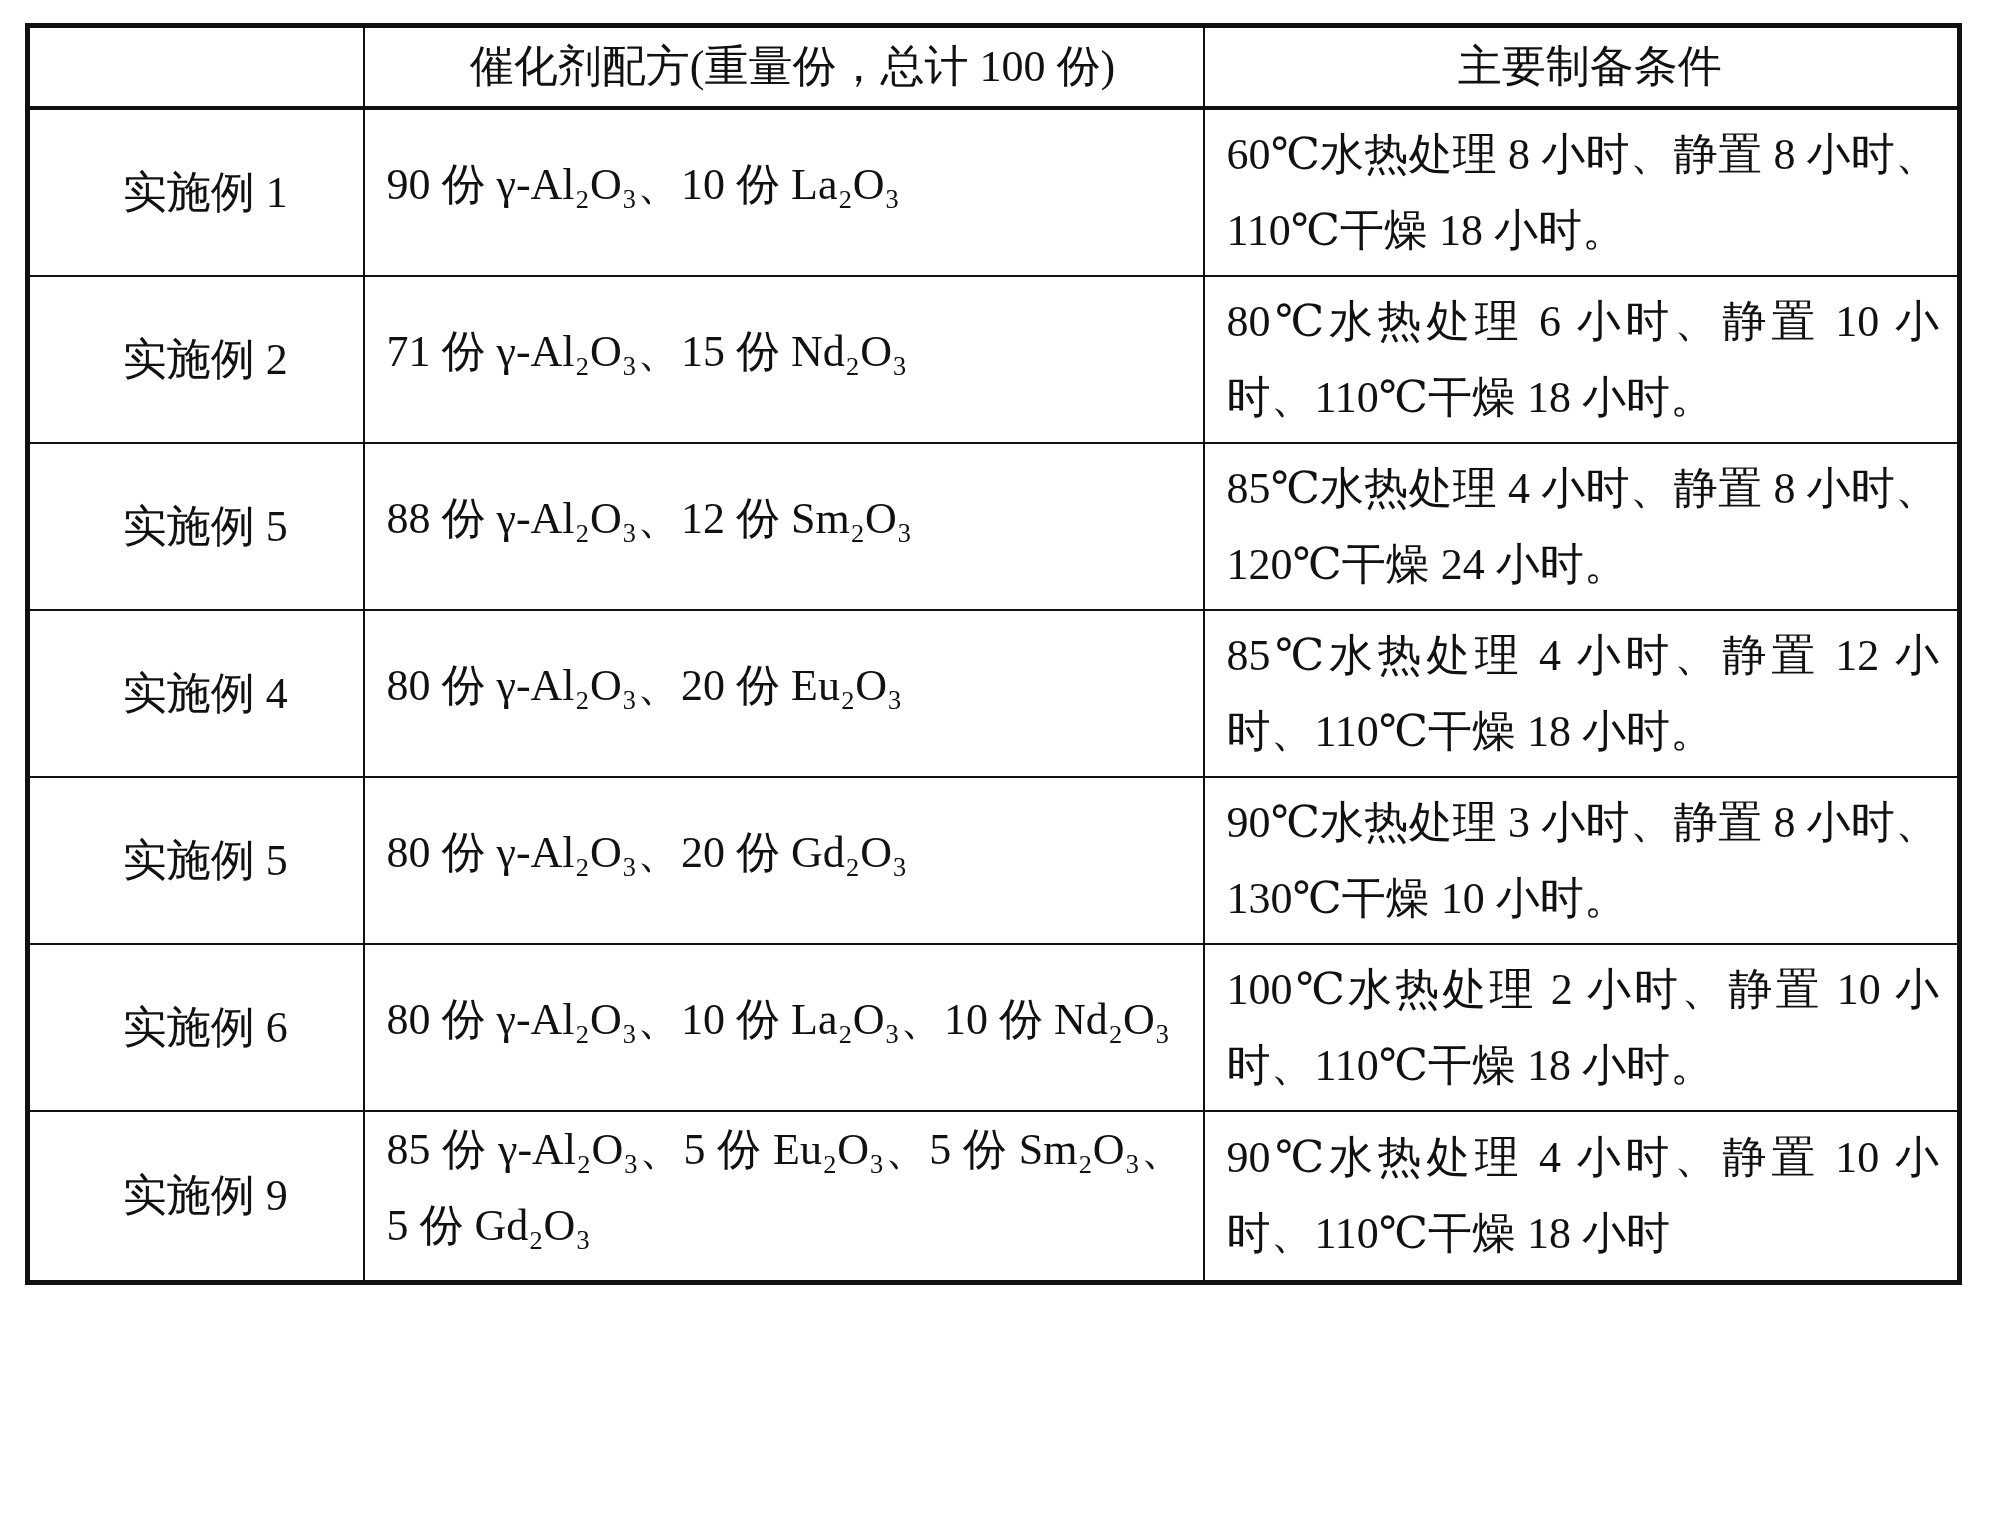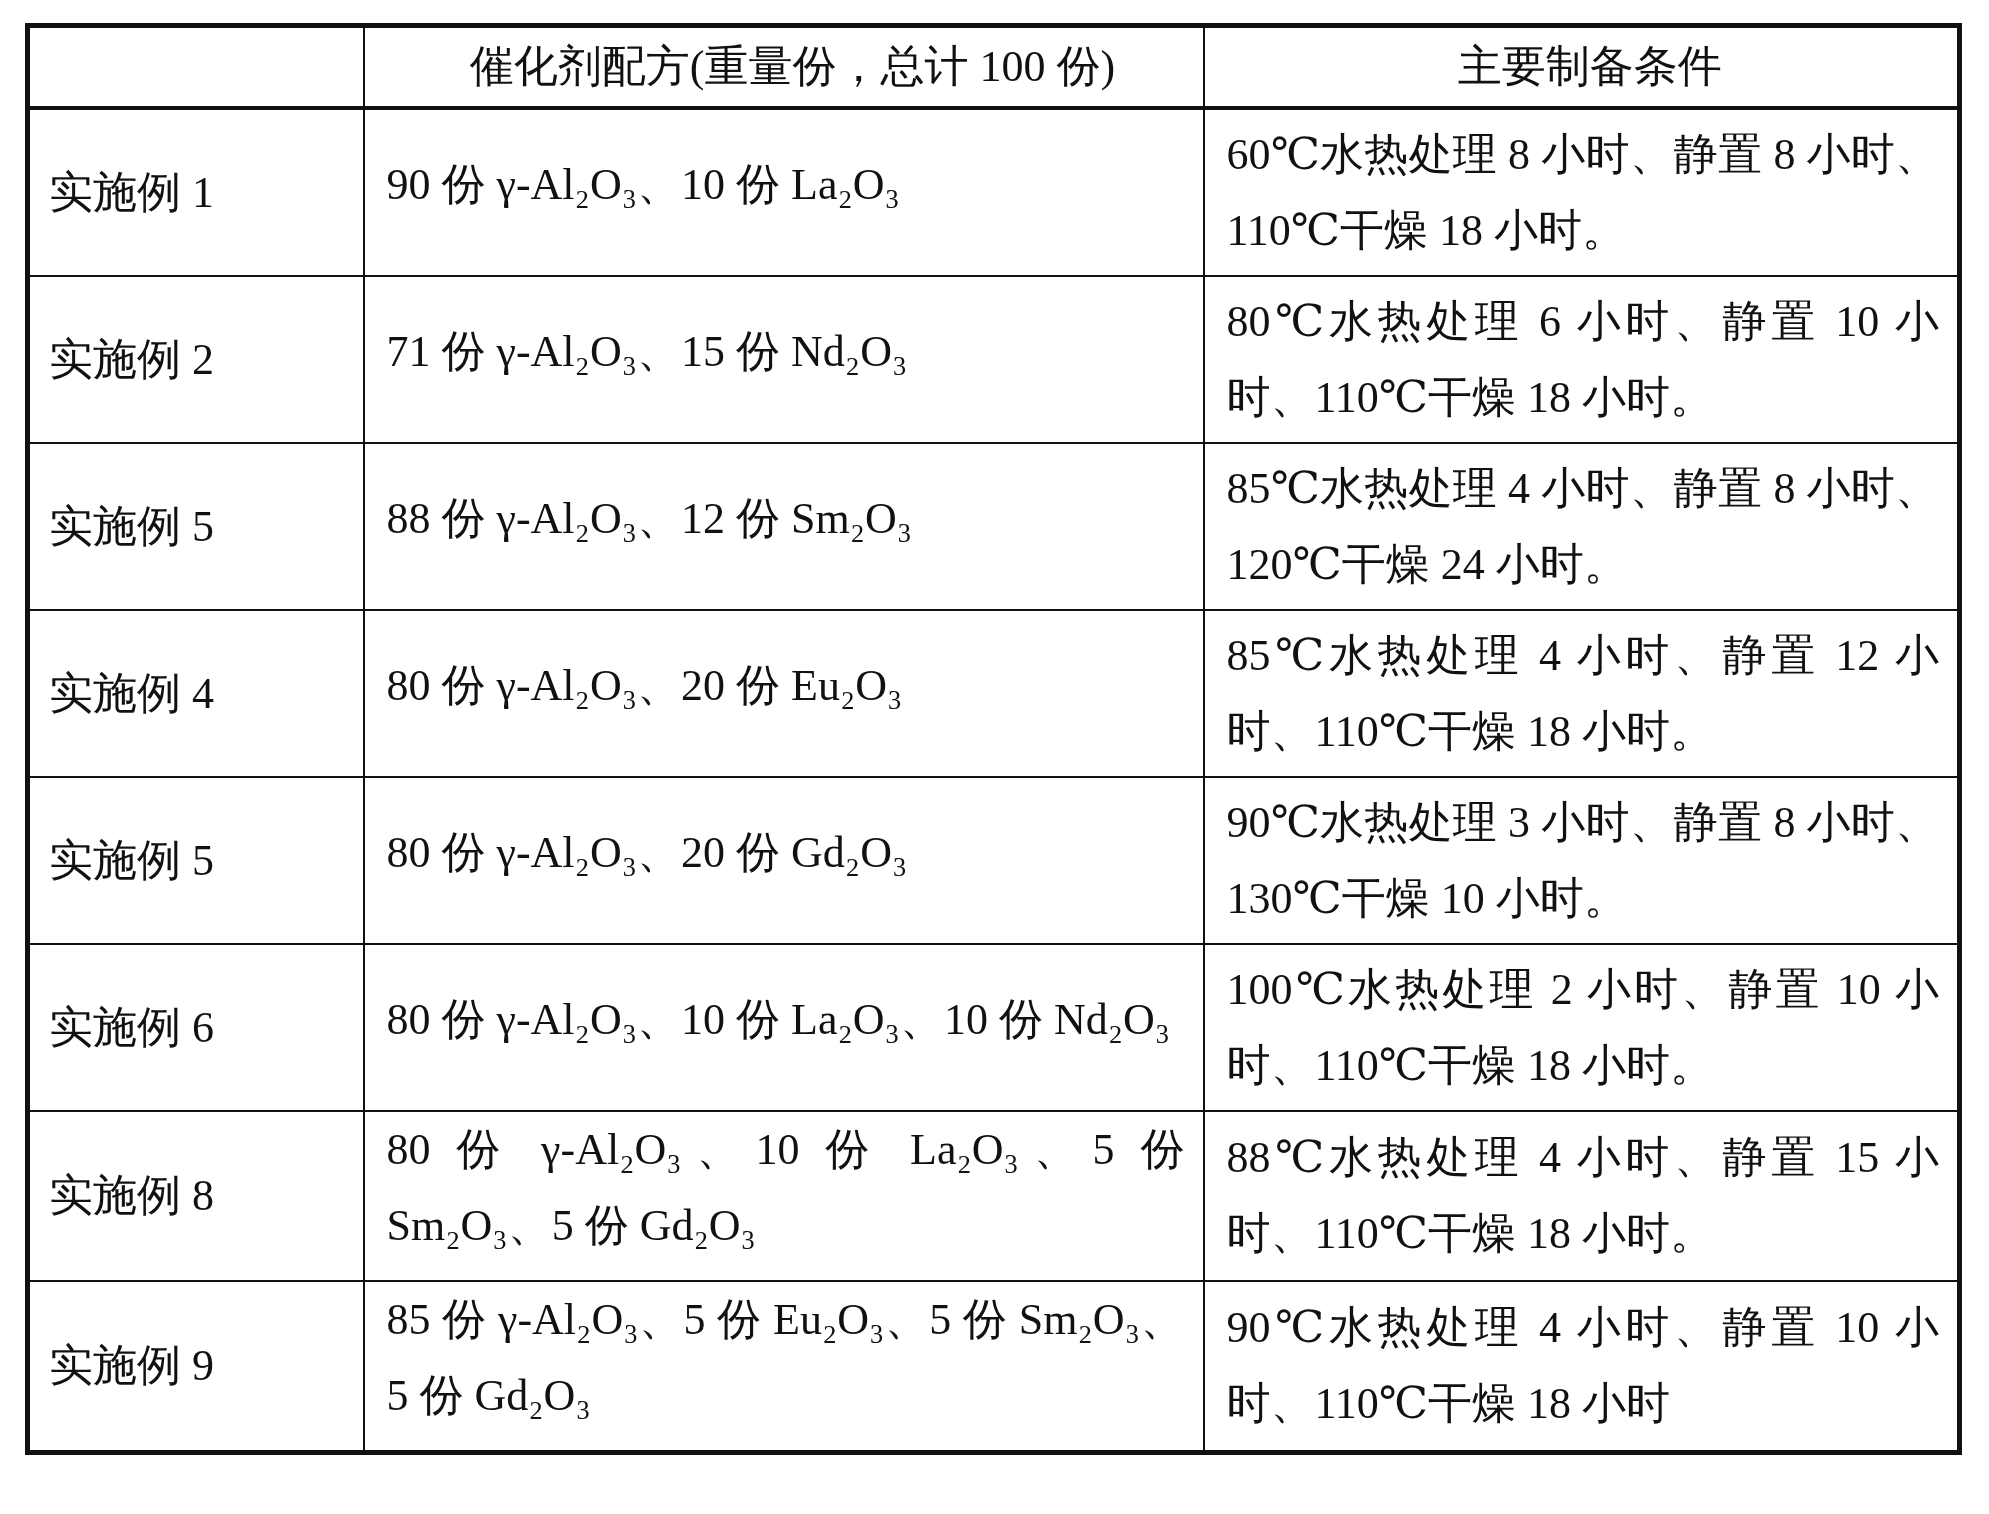--- a/index.html
+++ b/index.html
@@ -4,21 +4,21 @@
 <style>
   html, body { margin:0; padding:0; background:#ffffff; }
   body { width:1989px; height:1514px; position:relative; overflow:hidden;
          font-family:"Liberation Serif","DejaVu Serif",serif; color:#111; }
   table { position:absolute; left:25px; top:23px; width:1932px;
           border-collapse:collapse; border:5px solid #111; table-layout:fixed; }
   td, th { border:2px solid #111; font-weight:normal; font-size:44px;
            line-height:76px; vertical-align:middle;padding-left:19px; }
   tr.head th { height:74px; text-align:center; border-bottom:4px solid #111; }
   tr.row td { height:149px; }
-  td.label { text-align:left; }
+  td.label { text-align:center; }
   td.formula { padding:0 18px 16px 22px; text-align:justify; }
   td.cond { padding:0 18px 0 22px; text-align:justify; }
   col.c1 { width:336px; } col.c2 { width:840px; } col.c3 { width:756px; }
 </style>
 </head>
 <body>
 
 <table>
   <colgroup>
       <col class="c1">
@@ -55,23 +55,18 @@
     <td class="label">实施例 5</td>
     <td class="formula">80 份 γ-Al₂O₃、20 份 Gd₂O₃</td>
     <td class="cond">90℃水热处理 3 小时、静置 8 小时、130℃干燥 10 小时。</td>
   </tr>
   <tr class="row">
     <td class="label">实施例 6</td>
     <td class="formula">80 份 γ-Al₂O₃、10 份 La₂O₃、10 份 Nd₂O₃</td>
     <td class="cond">100℃水热处理 2 小时、静置 10 小时、110℃干燥 18 小时。</td>
   </tr>
   <tr class="row">
-    <td class="label">实施例 8</td>
-    <td class="formula">80 份 γ-Al₂O₃、10 份 La₂O₃、5 份 Sm₂O₃、5 份 Gd₂O₃</td>
-    <td class="cond">88℃水热处理 4 小时、静置 15 小时、110℃干燥 18 小时。</td>
-  </tr>
-  <tr class="row">
     <td class="label">实施例 9</td>
     <td class="formula">85 份 γ-Al₂O₃、5 份 Eu₂O₃、5 份 Sm₂O₃、5 份 Gd₂O₃</td>
     <td class="cond">90℃水热处理 4 小时、静置 10 小时、110℃干燥 18 小时</td>
   </tr>
 </tbody>
   </table>
 
 </body></html>

